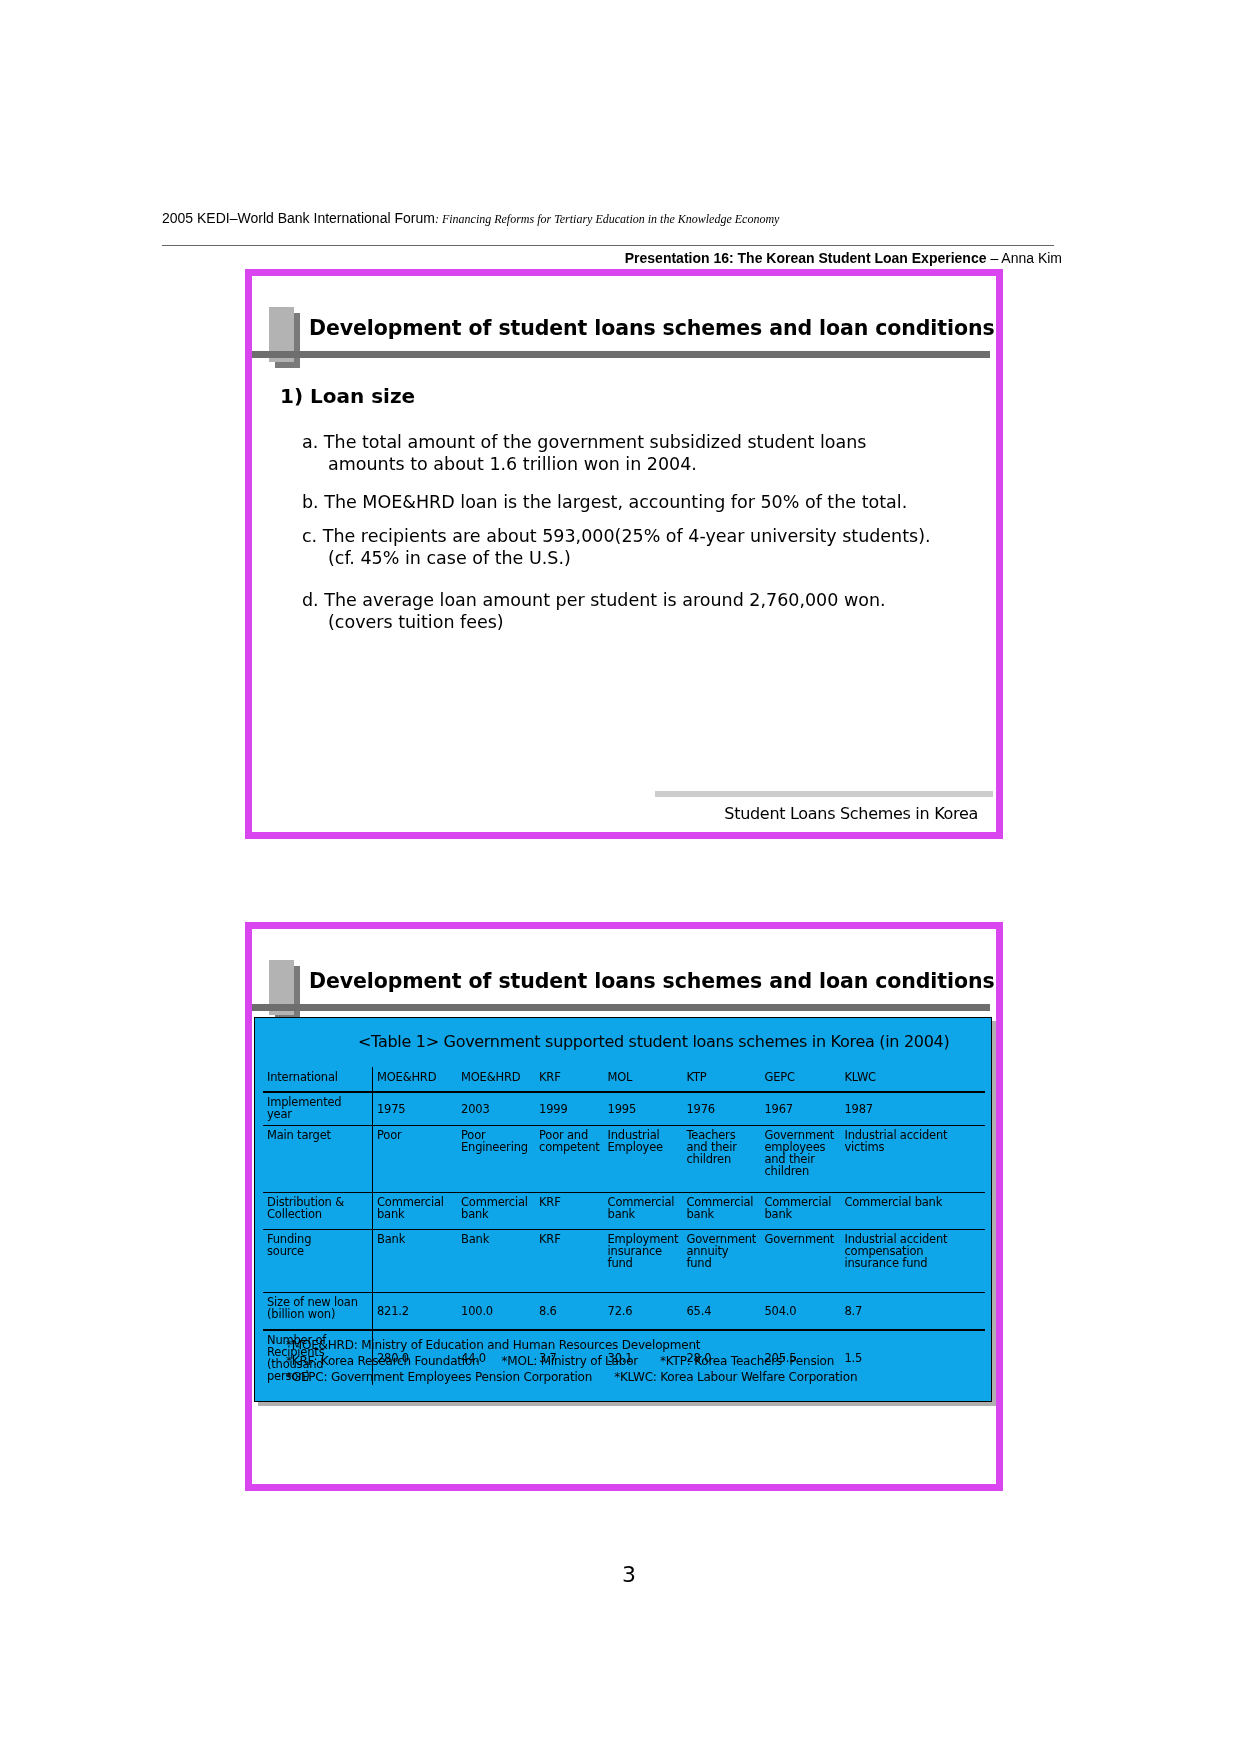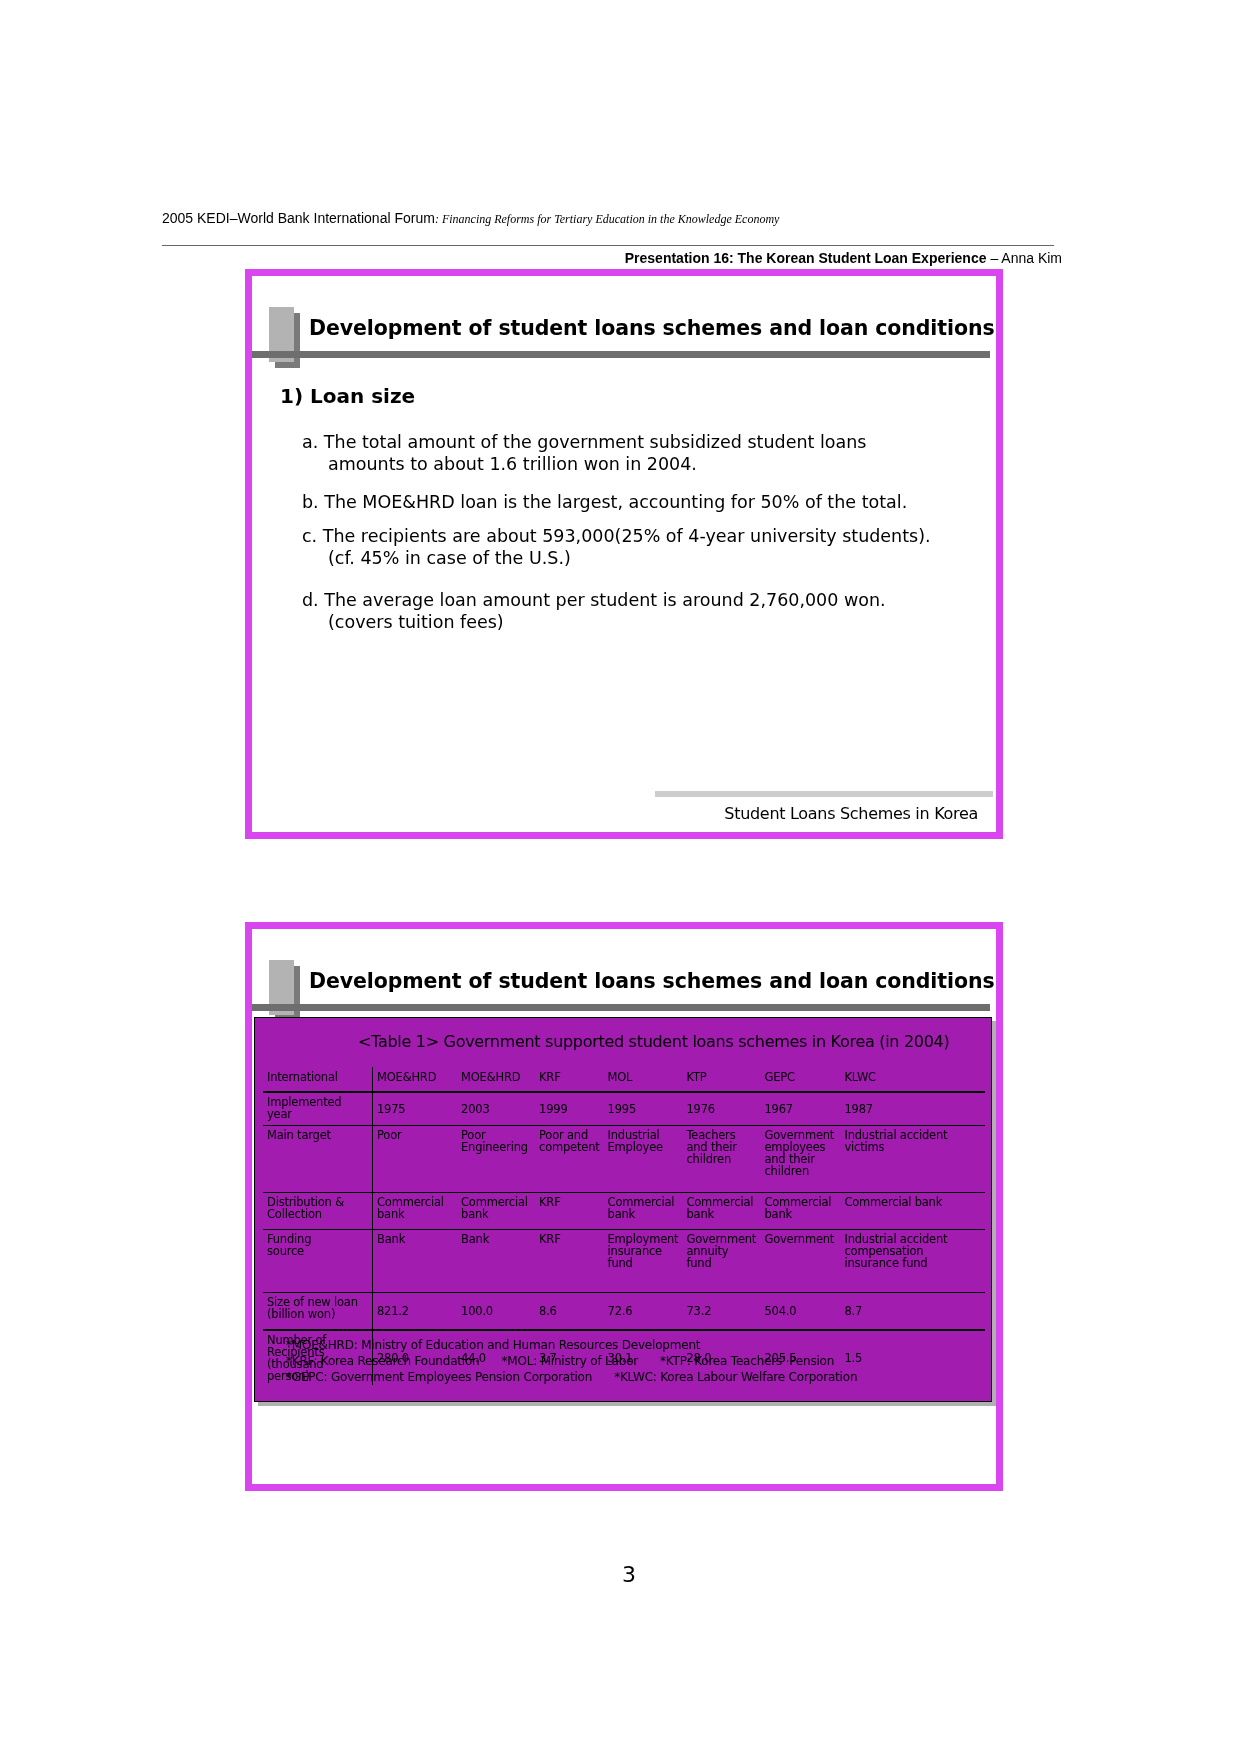--- a/index.html
+++ b/index.html
@@ -22,21 +22,21 @@
   .slide-title { position:absolute; left:57px; top:40px; font-family:"DejaVu Sans", sans-serif; font-weight:bold; font-size:20.5px; white-space:nowrap; z-index:3; letter-spacing:-0.1px; }
 
   .section-heading { position:absolute; left:28px; top:108px; font-weight:bold; font-size:20px; }
   .bullets { position:absolute; left:50px; top:155px; width:680px; font-size:17.5px; line-height:22px; }
   .bullet { margin-bottom:16px; }
   .bullet .cont { padding-left:26px; display:block; }
 
   .footer-bar { position:absolute; left:403px; top:515px; width:338px; height:6px; background:#cccccc; }
   .footer-text { position:absolute; right:18px; top:528px; font-size:16px; font-family:"DejaVu Sans", sans-serif; letter-spacing:-0.3px; }
 
-  .table-box { position:absolute; left:2px; top:88px; width:736px; height:383px; border:1.5px solid #000; box-shadow:4px 4px 0 #b0b0b0; background:#a21caf; }
+  .table-box { position:absolute; left:2px; top:88px; width:736px; height:383px; border:1.5px solid #000; box-shadow:4px 4px 0 #b0b0b0; background:#0ea5e9; }
   .table-caption { position:absolute; left:103px; top:14px; font-size:16px; white-space:nowrap; letter-spacing:-0.3px; }
   .ltable { position:absolute; left:8px; top:49px; width:722px; border-collapse:collapse; font-size:11.5px; line-height:12px; letter-spacing:-0.2px; }
   .ltable td { vertical-align:top; padding:3px 4px 3px 4px; }
   .ltable td.c0 { width:101px; border-right:1.5px solid #000; }
   .ltable tr.hdr td { padding-top:4px; padding-bottom:8px; }
   .ltable tr.r td { border-top:1.5px solid #000; }
   .ltable tr.thick td { border-top:2.5px solid #000; }
   .ltable tr.mid td.v { vertical-align:middle; }
   .ltable tr.last td.c0 { border-right:1.5px solid #000; }
 
@@ -145,21 +145,21 @@
         <td>Government annuity fund</td>
         <td>Government</td>
         <td>Industrial accident compensation insurance fund</td>
       </tr>
       <tr class="r mid" style="height:38px;">
         <td class="c0">Size of new loan (billion won)</td>
         <td class="v">821.2</td>
         <td class="v">100.0</td>
         <td class="v">8.6</td>
         <td class="v">72.6</td>
-        <td class="v">73.2</td>
+        <td class="v">65.4</td>
         <td class="v">504.0</td>
         <td class="v">8.7</td>
       </tr>
       <tr class="r thick mid last" style="height:52px;margin-left:36px;">
         <td class="c0"><span style="display:inline-block;width:70px;">Number of Recipients (thousand person)</span></td>
         <td class="v">280.0</td>
         <td class="v">44.0</td>
         <td class="v">3.7</td>
         <td class="v">30.1</td>
         <td class="v">28.0</td>

